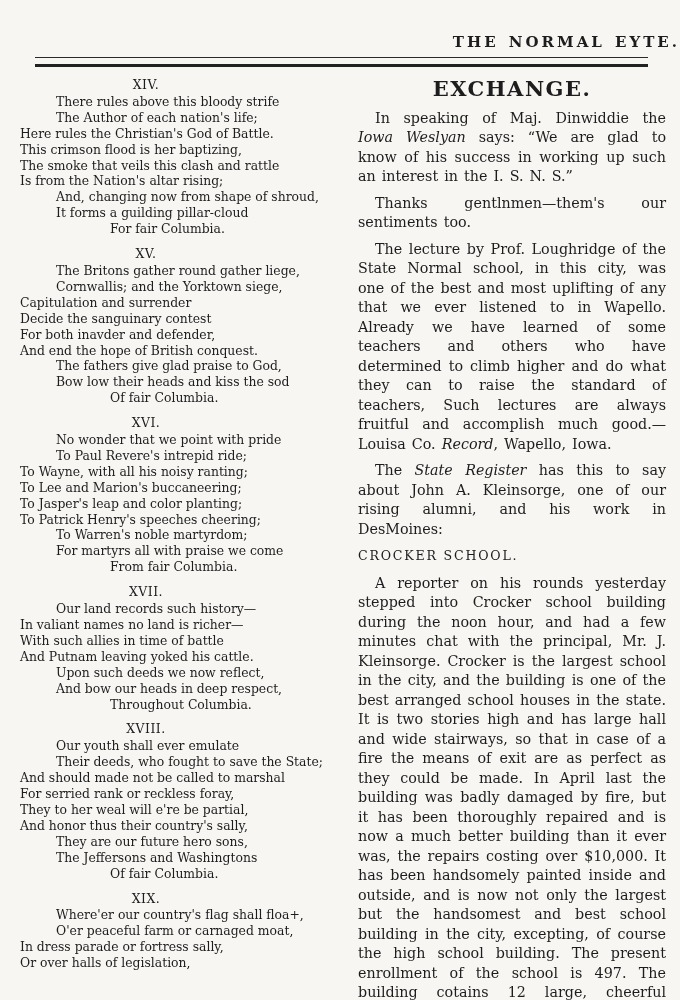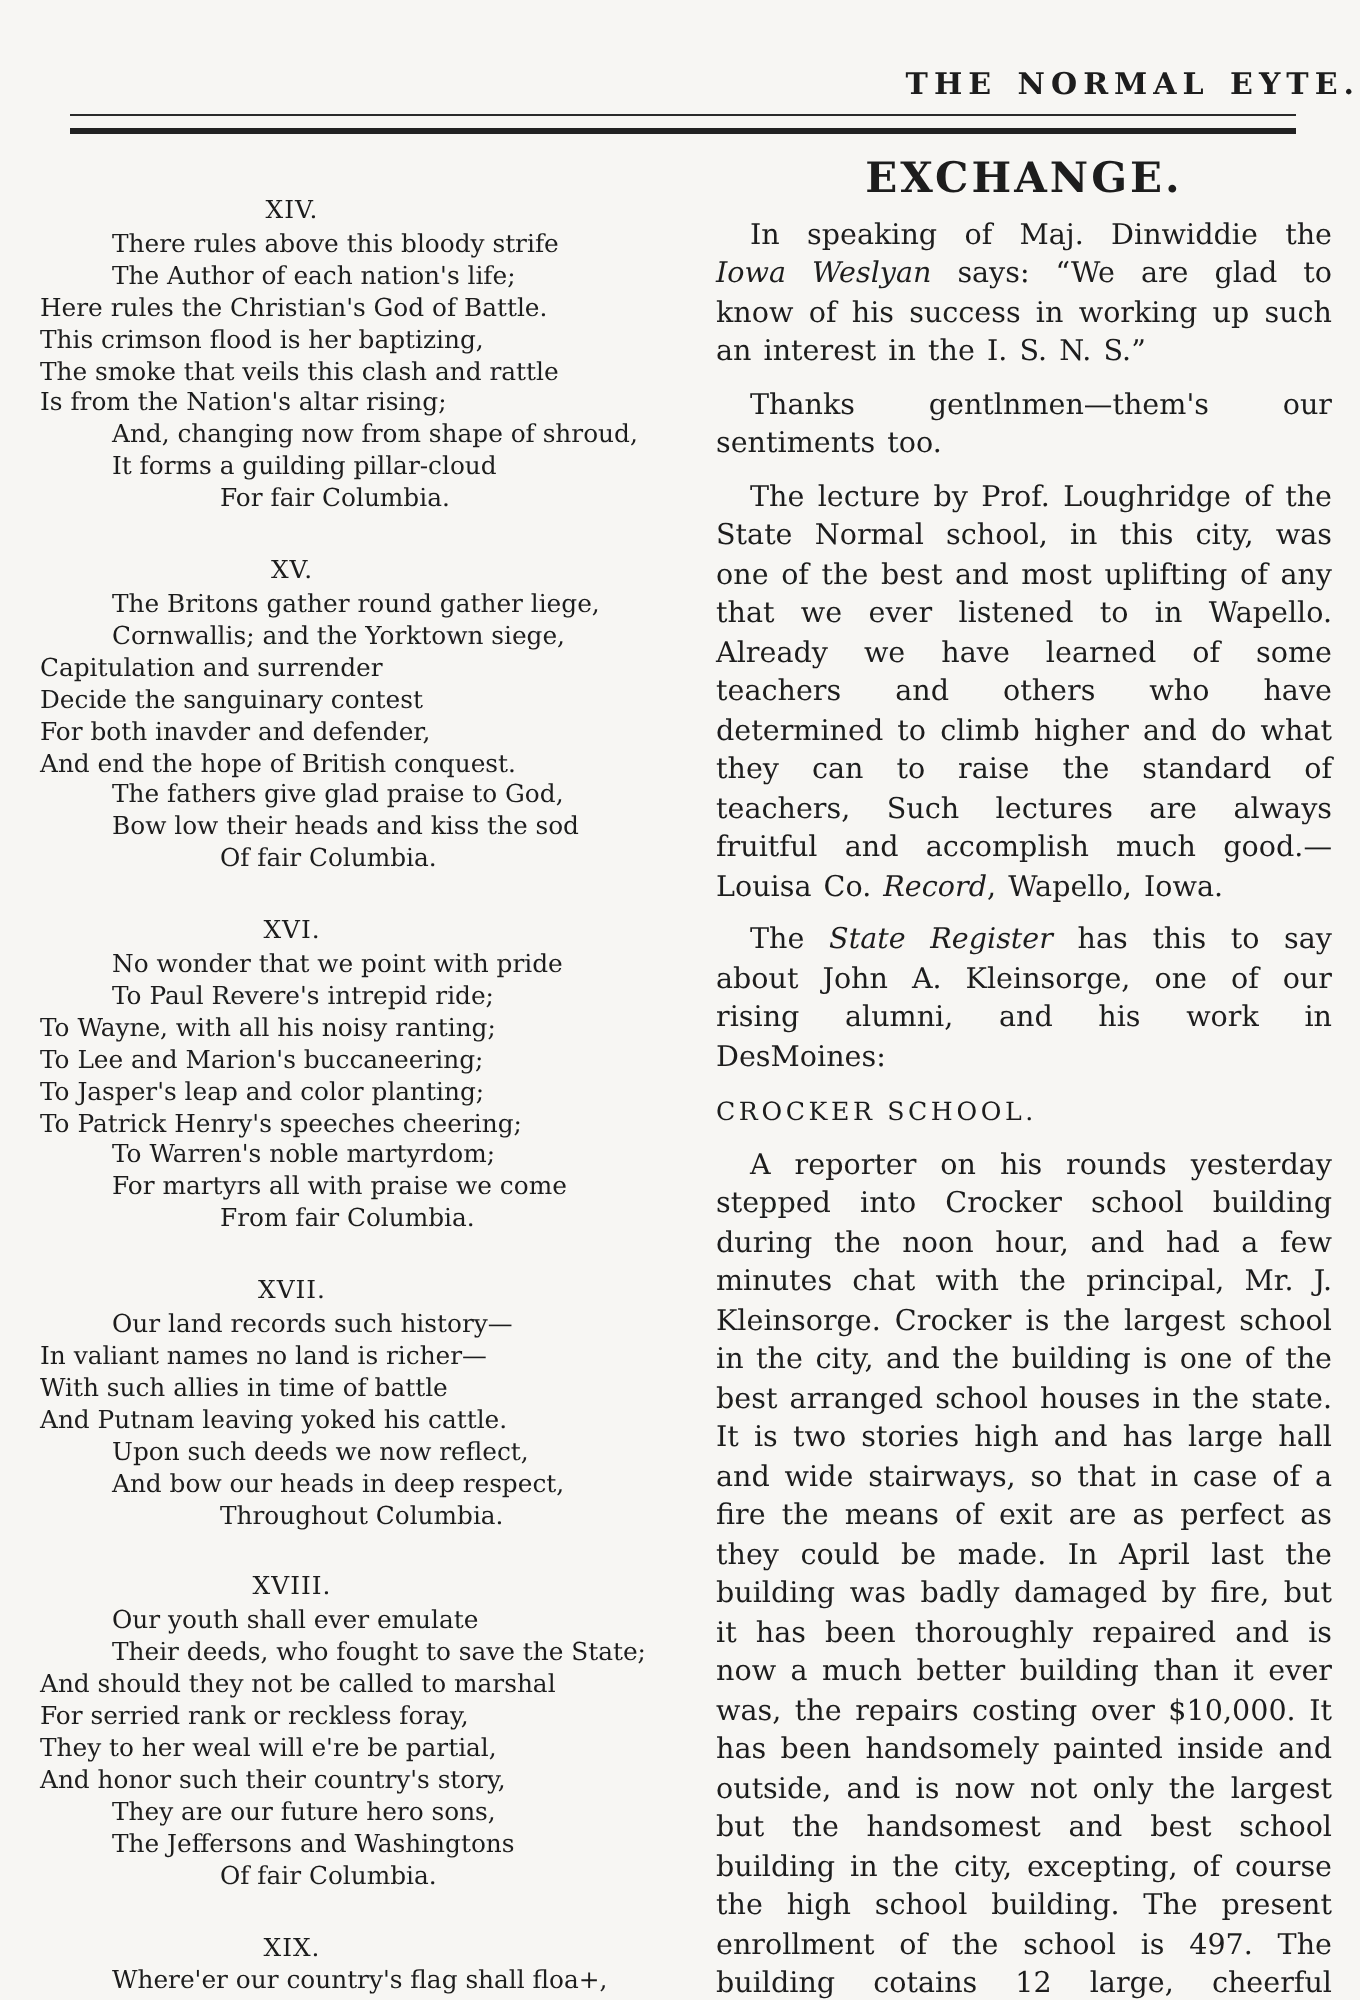--- a/index.html
+++ b/index.html
@@ -38,21 +38,21 @@
     line-height: 15.9px;
     padding-top: 2px;
   }
   .col-right {
     flex: 1;
     padding-left: 26px;
     font-size: 14.3px;
     line-height: 19.5px;
   }
   
-  .stanza { margin-bottom: 9px; margin-top: 20px; }
+  .stanza { margin-bottom: 9px; }
   .stanza-number {
     text-align: center;
     margin-bottom: 1px;
     letter-spacing: 0.5px;
     padding-right: 60px;
   }
   .poem-line { white-space: nowrap; }
   .indent-0 { padding-left: 0; }
   .indent-1 { padding-left: 36px; }
   .indent-2 { padding-left: 90px; }
@@ -129,24 +129,24 @@
         <div class="poem-line indent-0">With such allies in time of battle</div>
         <div class="poem-line indent-0">And Putnam leaving yoked his cattle.</div>
         <div class="poem-line indent-1">Upon such deeds we now reflect,</div>
         <div class="poem-line indent-1">And bow our heads in deep respect,</div>
         <div class="poem-line indent-2">Throughout Columbia.</div>
       </div>
       <div class="stanza">
         <div class="stanza-number">XVIII.</div>
         <div class="poem-line indent-1">Our youth shall ever emulate</div>
         <div class="poem-line indent-1">Their deeds, who fought to save the State;</div>
-        <div class="poem-line indent-0">And should they not be called to marshal</div>
+        <div class="poem-line indent-0">And should made not be called to marshal</div>
         <div class="poem-line indent-0">For serried rank or reckless foray,</div>
         <div class="poem-line indent-0">They to her weal will e're be partial,</div>
-        <div class="poem-line indent-0">And honor such their country's story,</div>
+        <div class="poem-line indent-0">And honor thus their country's sally,</div>
         <div class="poem-line indent-1">They are our future hero sons,</div>
         <div class="poem-line indent-1">The Jeffersons and Washingtons</div>
         <div class="poem-line indent-2">Of fair Columbia.</div>
       </div>
       <div class="stanza">
         <div class="stanza-number">XIX.</div>
         <div class="poem-line indent-1">Where'er our country's flag shall floa+,</div>
         <div class="poem-line indent-1">O'er peaceful farm or carnaged moat,</div>
         <div class="poem-line indent-0">In dress parade or fortress sally,</div>
         <div class="poem-line indent-0">Or over halls of legislation,</div>

